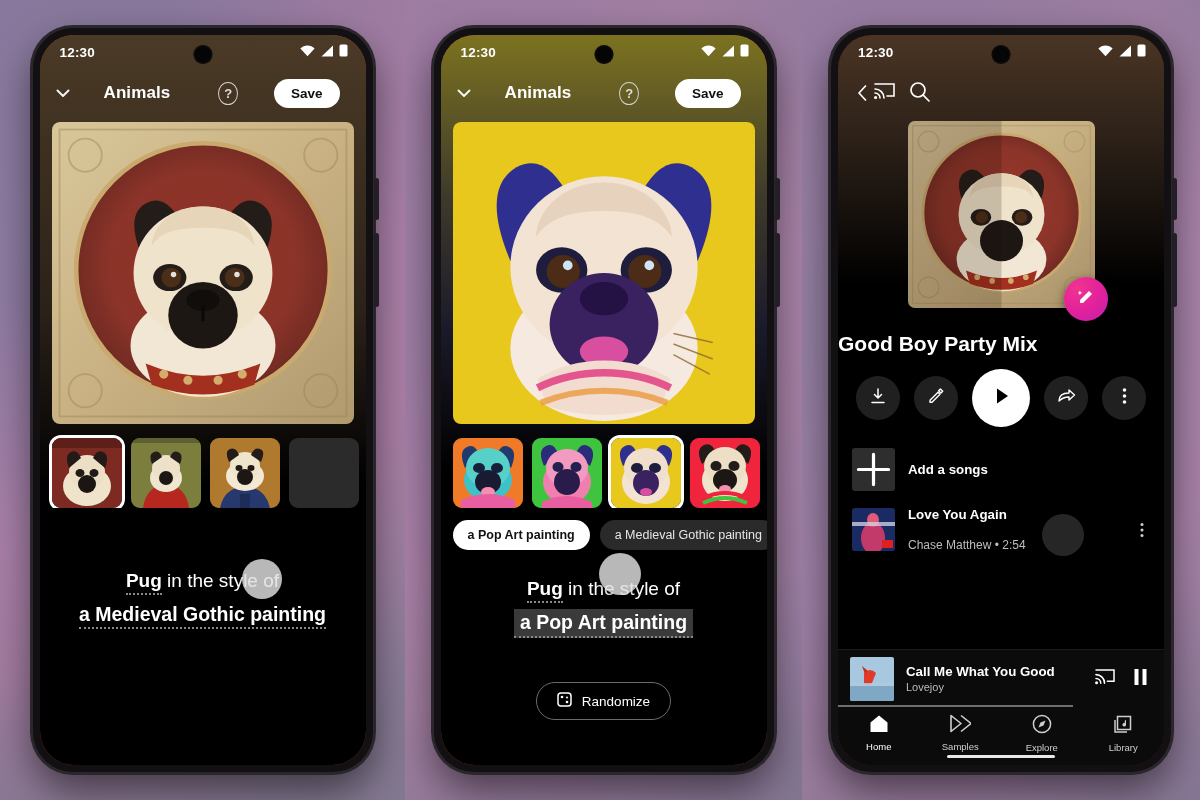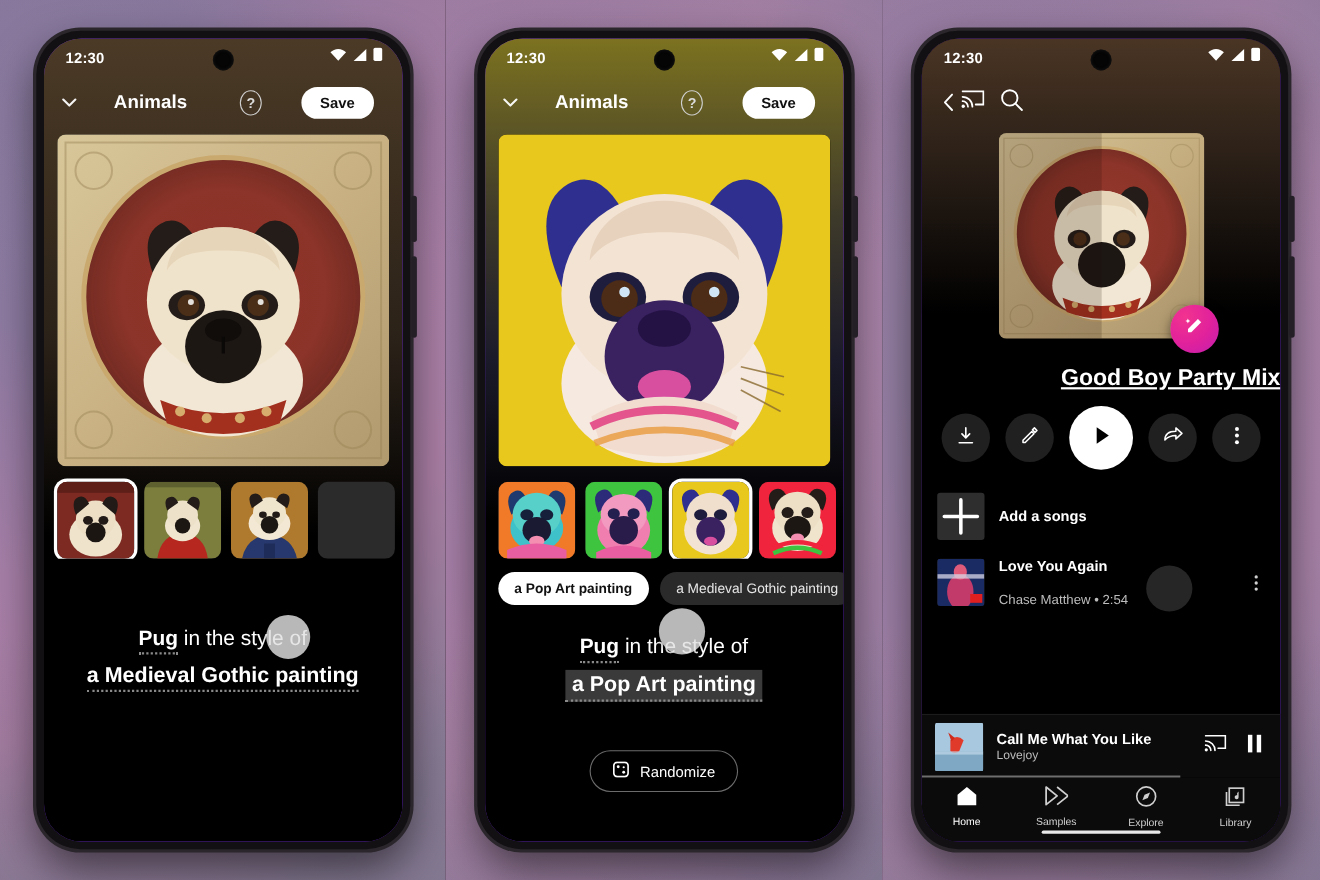--- a/index.html
+++ b/index.html
@@ -35,21 +35,21 @@
     z-index:2;
   }
   .phone .btn-pow, .phone .btn-vol {
     position:absolute; right:-6px; width:5px; border-radius:3px; background:#241f26;
   }
   .phone .btn-pow { top:150px; height:42px; }
   .phone .btn-vol { top:205px; height:74px; }
 
   .screen {
     position:relative; width:100%; height:100%;
-    border-radius:34px; overflow:hidden; background:#6d28d9;
+    border-radius:34px; overflow:hidden; background:#c2410c;
   }
 
   
   .statusbar {
     position:relative; z-index:6;
     height:34px; display:flex; align-items:center; justify-content:space-between;
     padding:0 18px 0 20px; color:#fff;
   }
   .status-time { font-size:13.5px; font-weight:700; letter-spacing:.2px; }
   .status-icons { display:flex; align-items:center; gap:5px; }
@@ -149,21 +149,21 @@
   .album { width:187px; height:187px; border-radius:7px; overflow:hidden; position:relative; }
   .album svg { display:block; width:100%; height:100%; }
   .fab-edit {
     position:absolute; right:-13px; bottom:-13px;
     width:44px; height:44px; border-radius:50%;
     background: radial-gradient(circle at 30% 25%, #f2338f, #e0219c 55%, #c11fb0 100%);
     display:flex; align-items:center; justify-content:center;
     box-shadow:0 3px 10px rgba(0,0,0,.5);
   }
 
-  .pl-title { position:relative; z-index:4; text-align:right; font-size:21px; font-weight:700; margin-top:24px;text-decoration:underline; }
+  .pl-title { position:relative; z-index:4; text-align:left; font-size:21px; font-weight:700; margin-top:24px; }
   .pl-desc {
     position:relative; z-index:4; text-align:center; color:#c8c8c8;
     font-size:12.3px; line-height:1.45; padding:8px 14px 0 14px;
   }
   .pl-desc b { color:#fff; font-weight:700; }
   .pl-desc .more { color:#fff; font-weight:600; }
 
   .act-row { position:relative; z-index:4; display:flex; align-items:center; justify-content:center; gap:14px; margin-top:13px; }
   .act { width:44px; height:44px; border-radius:50%; background:#202020; display:flex; align-items:center; justify-content:center; }
   .act.play { width:58px; height:58px; background:#fff; }
@@ -720,21 +720,21 @@
             <div class="cover">
               <svg viewBox="0 0 44 44" preserveAspectRatio="none">
                 <rect width="44" height="44" fill="#a8c8e0"></rect>
                 <rect y="26" width="44" height="18" fill="#7fa8c4"></rect>
                 <path d="M14 16q6-6 12 0l-4 10q-4 3-8 0z" fill="#e03b2a"></path>
                 <path d="M18 14l-6-5 3 8z" fill="#d02a1a"></path>
                 <rect y="26" width="44" height="3" fill="#c0d8ea" opacity=".7"></rect>
               </svg>
             </div>
             <div class="mp-info">
-              <div class="mp-title">Call Me What You Like</div>
+              <div class="mp-title">Call Me What You Good</div>
               <div class="mp-artist">Lovejoy</div>
             </div>
             <div class="mp-ctrls">
               <span>
                 <svg width="20" height="18" viewBox="0 0 21 19">
                   <path d="M1 2h19v12h-7" stroke="#fff" stroke-width="1.6" fill="none" stroke-linecap="round"></path>
                   <path d="M1 7a9 9 0 0 1 9 9M1 11a5 5 0 0 1 5 5" stroke="#fff" stroke-width="1.6" fill="none" stroke-linecap="round"></path>
                   <circle cx="1.6" cy="15.5" r="1.6" fill="#fff"></circle>
                 </svg>
               </span>

